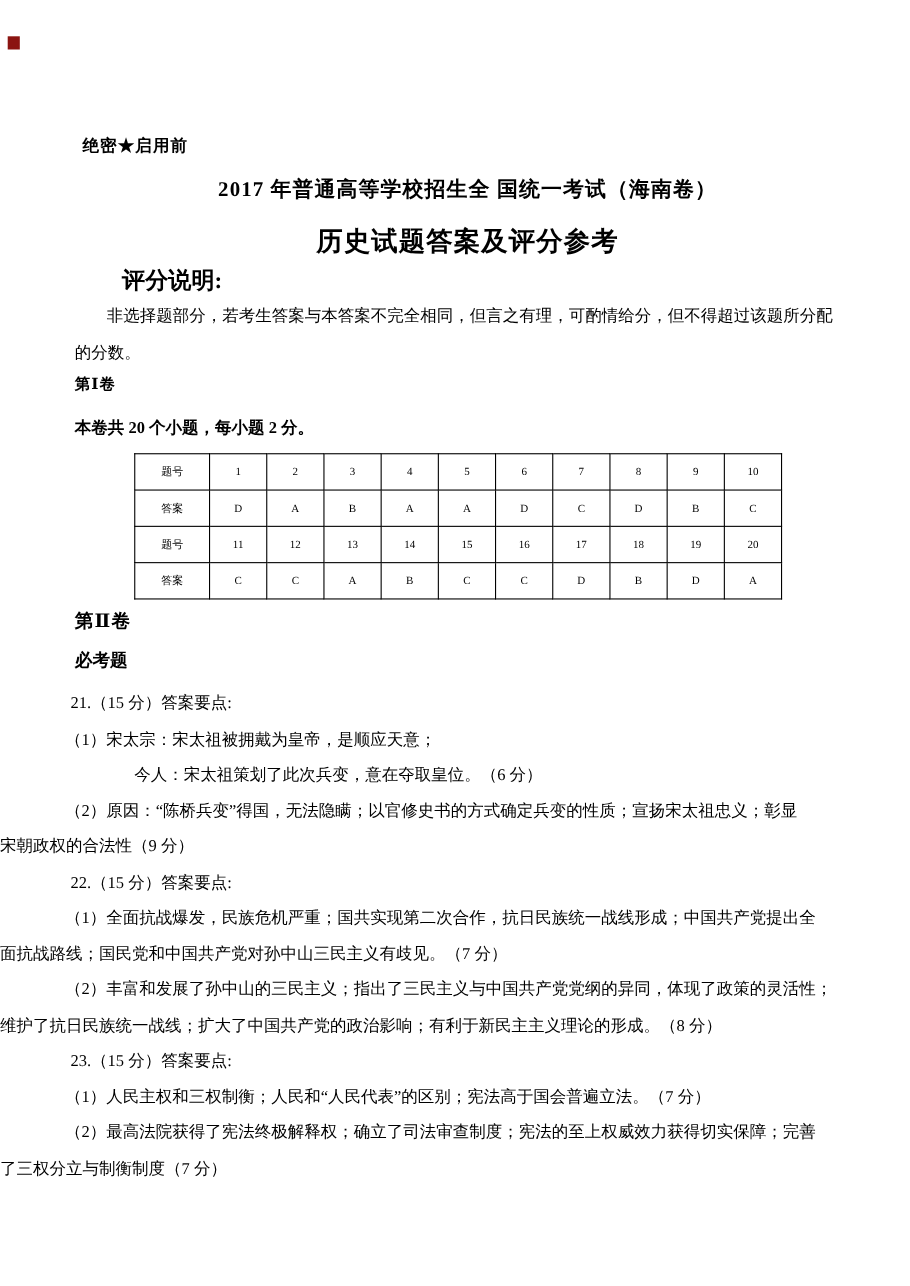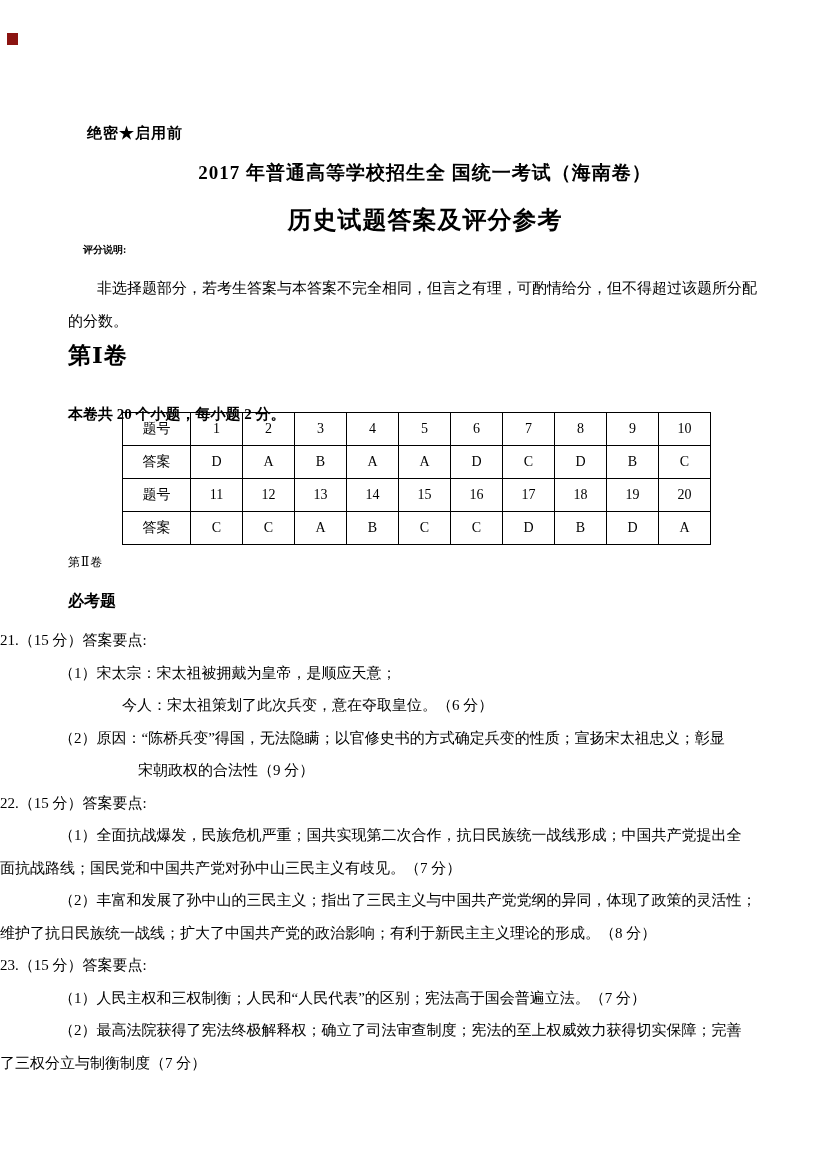--- a/index.html
+++ b/index.html
@@ -10,54 +10,54 @@
     color:#000;
     font-family:"Liberation Serif","DejaVu Serif",serif;
     font-size:15px;
     overflow:hidden;
   }
   .abs{position:absolute;white-space:nowrap;line-height:1;}
   .center{left:0;right:0;text-align:center;padding-left:23px;}
 
   .corner-mark{position:absolute;left:7px;top:33px;width:11px;height:12px;background:#8b1411;}
 
-  .secret{left:75px;top:126px;font-size:15px;font-weight:bold;letter-spacing:1px;margin-left:12px;}
+  .secret{left:75px;top:126px;font-size:15px;font-weight:bold;letter-spacing:1px;}
   .title{top:163px;font-size:19px;font-weight:bold;letter-spacing:1px;}
   .subtitle{top:208px;font-size:24px;font-weight:bold;letter-spacing:1px;}
 
-  .scoring-heading{left:83px;top:245px;font-size:10px;font-weight:bold;}
+  .scoring-heading{left:111px;top:245px;font-size:21px;font-weight:bold;}
   .scoring-line1{left:97px;top:281px;}
   .scoring-line2{left:68px;top:314px;}
 
-  .part1-heading{left:68px;top:344px;font-size:23px;font-weight:bold;letter-spacing:1px;}
-  .part1-intro{left:68px;top:383px;font-weight:bold;margin-top:24px;}
+  .part1-heading{left:68px;top:344px;font-size:14px;font-weight:bold;letter-spacing:1px;}
+  .part1-intro{left:68px;top:383px;font-weight:bold;}
 
   table.answers{
     position:absolute;left:122px;top:412px;
     border-collapse:collapse;table-layout:fixed;
   }
   table.answers td{
     border:1px solid #000;
     height:32px;
     text-align:center;vertical-align:middle;
-    font-size:14px;padding:0;
+    font-size:10px;padding:0;
   }
   table.answers col.head{width:68px;}
   table.answers col.c{width:52px;}
 
-  .part2-heading{left:68px;top:556px;font-size:12px;font-weight:normal;letter-spacing:1px;}
+  .part2-heading{left:68px;top:556px;font-size:17px;font-weight:bold;letter-spacing:1px;}
   .part2-sub{left:68px;top:593px;font-size:16px;font-weight:bold;}
 
   .answer-lines{position:absolute;left:0;top:624px;width:827px;}
   .ln{height:32.5px;line-height:32.5px;white-space:nowrap;font-size:15px;}
-  .ln-num{}
+  .ln-num{padding-left:64px;}
   .ln-item{padding-left:59px;}
   .ln-cont{}
   .ln-cont-a{padding-left:110px;margin-left:12px;}
-  .ln-cont-b{padding-left:138px;}
+  .ln-cont-b{}
 </style>
 </head>
 <body>
 
 <div class="page">
 
   <div class="corner-mark"></div>
 
   <div class="abs secret">绝密★启用前</div>
   <div class="abs center title">2017 年普通高等学校招生全 国统一考试（海南卷）</div>

